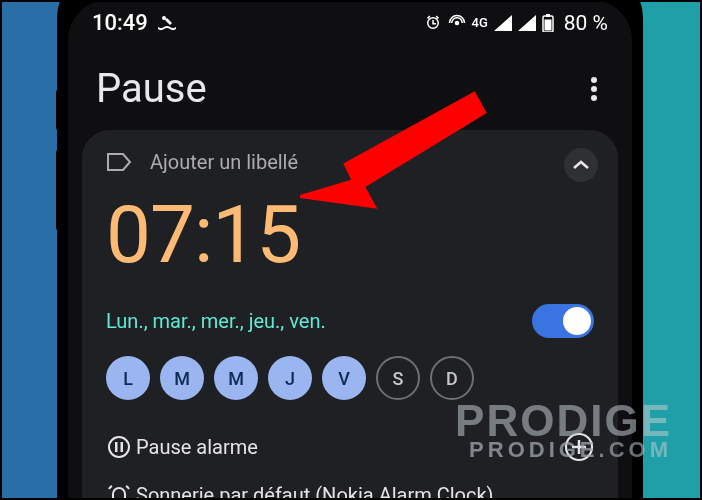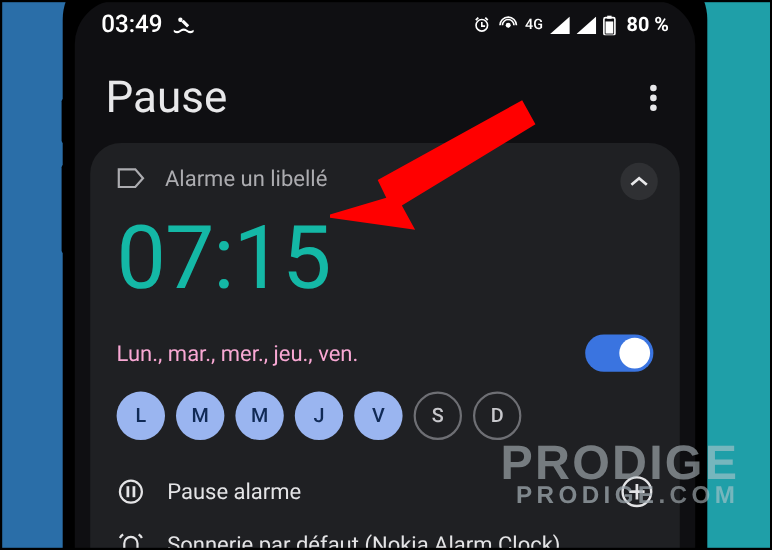--- a/index.html
+++ b/index.html
@@ -37,21 +37,21 @@
     display:flex;
     align-items:center;
     padding:10px 24px 6px;
     font-size:22px;
     font-weight:500;
     color:#fff;
   }
   .status-bar .left { display:flex; align-items:center; gap:8px; }
   .status-bar .right { margin-left:auto; display:flex; align-items:center; gap:6px; font-size:16px; }
   .status-bar .sig { display:inline-block; }
-  .status-bar .batpct { font-size:18px; font-weight:700; margin-left:4px; }
+  .status-bar .batpct { font-size:21px; font-weight:400; margin-left:4px; }
 
   .camera-cutout {
     position:absolute; top:8px; left:50%; transform:translateX(-50%); width:84px; height:24px;
     background:#000; border-radius:14px;
     display:flex; align-items:center; gap:6px; justify-content:center;
   }
 
   .header {
     display:flex; align-items:center;
     padding:24px 28px 18px;
@@ -72,32 +72,32 @@
     font-size:20px;
     margin-bottom:14px;
   }
   .label-row .tag-icon { flex:0 0 auto; }
   .chevron-btn {
     position:absolute; right:20px; top:18px;
     width:34px; height:34px; border-radius:50%;
     background:#2f3033; display:flex; align-items:center; justify-content:center;
     color:#e8e8ea;
   }
-  .alarm-time { font-size:80px; font-weight:400; letter-spacing:-1px; color:#14b8a6; margin-bottom:22px; }
+  .alarm-time { font-size:80px; font-weight:400; letter-spacing:-1px; color:#fdba74; margin-bottom:22px; }
   .days-row { display:flex; align-items:center; margin-bottom:18px; }
-  .days-text { font-size:20px; color:#f9a8d4; }
+  .days-text { font-size:20px; color:#5eead4; }
   .toggle { margin-left:auto; width:62px; height:34px; border-radius:18px; background:#3a74e0; position:relative; }
   .toggle .knob { position:absolute; right:3px; top:3px; width:28px; height:28px; border-radius:50%; background:#fff; }
 
   .day-pills { display:flex; gap:10px; margin-bottom:22px; }
   .day-pill { width:44px; height:44px; border-radius:50%; display:flex; align-items:center; justify-content:center; font-size:18px; font-weight:500; }
   .day-pill.on { background:#9ab5f0; color:#102a56; }
   .day-pill.off { border:2px solid #6e6f74; color:#c8c8cc; }
 
-  .option-row { display:flex; align-items:center; gap:20px; color:#e4e4e6; font-size:20px; padding:10px 0;text-align:center; }
+  .option-row { display:flex; align-items:center; gap:4px; color:#e4e4e6; font-size:20px; padding:10px 0;text-align:center; }
   .option-row .plus { margin-left:auto; }
 
   
   .frame { position:absolute; inset:0; border:2px solid #000; pointer-events:none; }
 
   
   .arrow-wrap {
     position:absolute; left:300px; top:70px;
     width:190px; height:170px;
     pointer-events:none;
@@ -126,21 +126,21 @@
 <div class="side-btn b"></div>
 
 <div class="phone-shell">
   <div class="camera-cutout">
     
   </div>
   <div class="screen">
 
     <div class="status-bar">
       <div class="left">
-        <span>03:49</span>
+        <span>10:49</span>
         <svg width="22" height="16" viewBox="0 0 22 16">
             <path fill="#fff" d="M2 12c2 1.5 4 1.5 6 0s4-1.5 6 0 4 1.5 6 0v2c-2 1.5-4 1.5-6 0s-4-1.5-6 0-4 1.5-6 0zM6 3a2 2 0 114 0 2 2 0 01-4 0zm5 0l5 5-2 2-5-5z"></path>
           </svg>
       </div>
       <div class="right">
         <svg width="18" height="18" viewBox="0 0 24 24">
             <path fill="#fff" d="M12 4a8 8 0 108 8 8 8 0 00-8-8zm0 14a6 6 0 116-6 6 6 0 01-6 6zM4 5l3-3 1.5 1.5-3 3zM17 2l3 3-1.5 1.5-3-3zM11 8h2v4h3v2h-5z"></path>
           </svg>
         <svg width="18" height="18" viewBox="0 0 24 24">
             <circle cx="12" cy="12" r="3" fill="#fff"></circle>
@@ -171,21 +171,21 @@
             <circle cx="4" cy="22" r="3" fill="#e8e8ea"></circle>
           </svg>
       </span>
     </div>
 
     <div class="alarm-card">
       <div class="label-row">
         <svg class="tag-icon" width="26" height="20" viewBox="0 0 26 20">
             <path fill="none" stroke="#acacb0" stroke-width="2" d="M2 2h15l7 8-7 8H2z"></path>
           </svg>
-        <span>Alarme un libellé</span>
+        <span>Ajouter un libellé</span>
       </div>
       <div class="chevron-btn">
         <svg width="18" height="12" viewBox="0 0 18 12">
             <path fill="none" stroke="#e8e8ea" stroke-width="2.5" d="M2 9l7-6 7 6"></path>
           </svg>
       </div>
 
       <div class="alarm-time">07:15</div>
 
       <div class="days-row">

